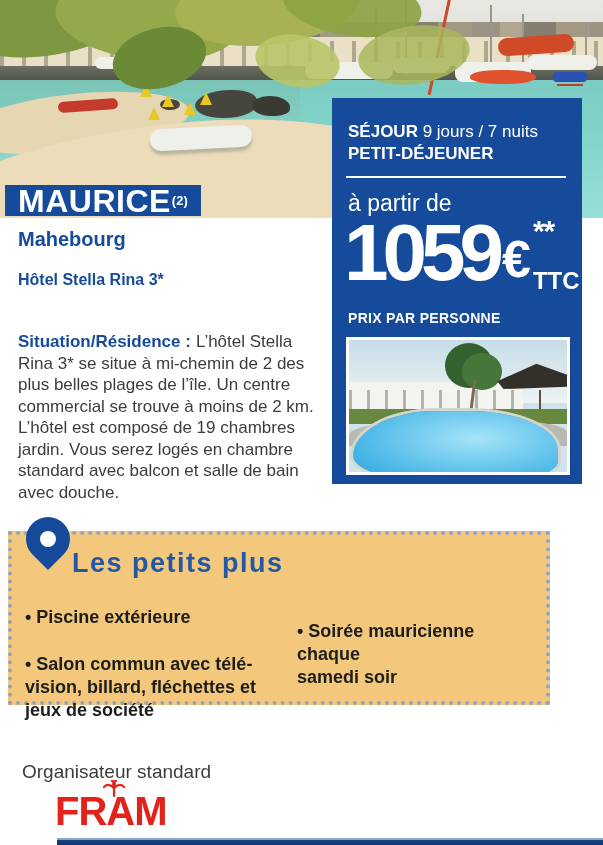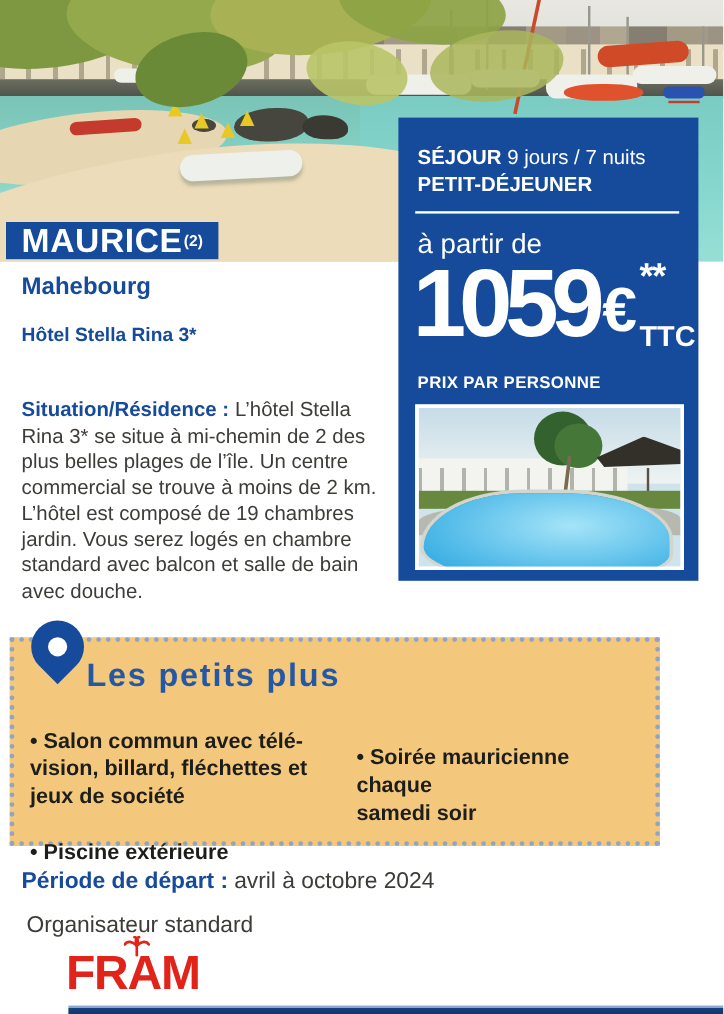--- a/index.html
+++ b/index.html
@@ -30,21 +30,21 @@
   .ph-bluehull{left:470px;top:70px;width:66px;height:14px;background:#e0512e;border-radius:45%;}
   .ph-smallblue{left:553px;top:72px;width:34px;height:10px;background:#2a52b0;border-radius:4px;box-shadow:0 8px 0 -4px #c23c30;}
   .rock{background:#46463e;}
   .ph-redcanoe{left:58px;top:100px;width:60px;height:11px;background:#c43a2c;border-radius:6px;transform:rotate(-4deg);}
   .ph-whiteboat{left:150px;top:127px;width:102px;height:22px;background:#eef0ec;border-radius:12px;transform:rotate(-3deg);box-shadow:0 4px 3px rgba(90,110,100,.35);}
   .buoy{width:0;height:0;border-left:6px solid transparent;border-right:6px solid transparent;border-bottom:13px solid #e8c825;}
   .leaf{border-radius:50%;}
 
   
   .maurice-bar{left:5px;top:185px;height:31px;background:#164a9b;display:inline-flex;align-items:center;padding:0 13px;}
-  .maurice-text{color:#fff;font-size:28px;font-weight:700;letter-spacing:.5px;line-height:1;}
+  .maurice-text{color:#fff;font-size:32px;font-weight:700;letter-spacing:.5px;line-height:1;}
   .maurice-sup{color:#fff;font-size:13px;font-weight:700;vertical-align:9px;margin-left:1px;}
   .city{left:18px;top:228px;font-size:20px;font-weight:700;color:#164a9b;}
   .hotel{left:18px;top:271px;font-size:16px;font-weight:700;color:#164a9b;}
 
   
   .desc{left:18px;top:331px;width:302px;font-size:17px;line-height:21.5px;color:#3d3c38;margin:0;}
   .desc-label{font-weight:700;color:#164a9b;margin-right:5px;}
 
   
   .price-box{left:332px;top:98px;width:250px;height:386px;background:#164a9b;color:#fff;}
@@ -185,34 +185,31 @@
       <div class="pp pp-pool"></div>
     </div>
   </div>
 
   <div class="abs plus-box">
     <div class="abs pin">
       <div class="abs pin-inner"></div>
     </div>
     <div class="abs plus-title">Les petits plus</div>
     <div class="abs plus-col plus-left">
+      <div class="plus-item">• Piscine extérieure</div>
       <div class="plus-item">• Salon commun avec télé-
 vision, billard, fléchettes et
 jeux de société</div>
-      <div class="plus-item">• Piscine extérieure</div>
     </div>
     <div class="abs plus-col plus-right">
       <div class="plus-item">• Soirée mauricienne chaque
 samedi soir</div>
     </div>
   </div>
 
-  <div class="abs periode">
-    <span class="periode-label">Période de départ :</span><span class="periode-value">avril à octobre 2024</span>
-  </div>
   <div class="abs organizer">Organisateur standard</div>
   <div class="abs fram">
     <span>FRAM</span>
     <svg class="abs fram-palm" viewBox="0 0 22 18">
       <g stroke="#e2231a" stroke-width="2.2" fill="none" stroke-linecap="round">
         <path d="M11 16 L11 8"></path>
         <path d="M11 8 C 7 4, 3 4, 1 7"></path>
         <path d="M11 8 C 15 4, 19 4, 21 7"></path>
         <path d="M11 8 C 9 3, 11 1, 13 1"></path>
         <path d="M11 8 C 13 3, 11 1, 9 1"></path>

